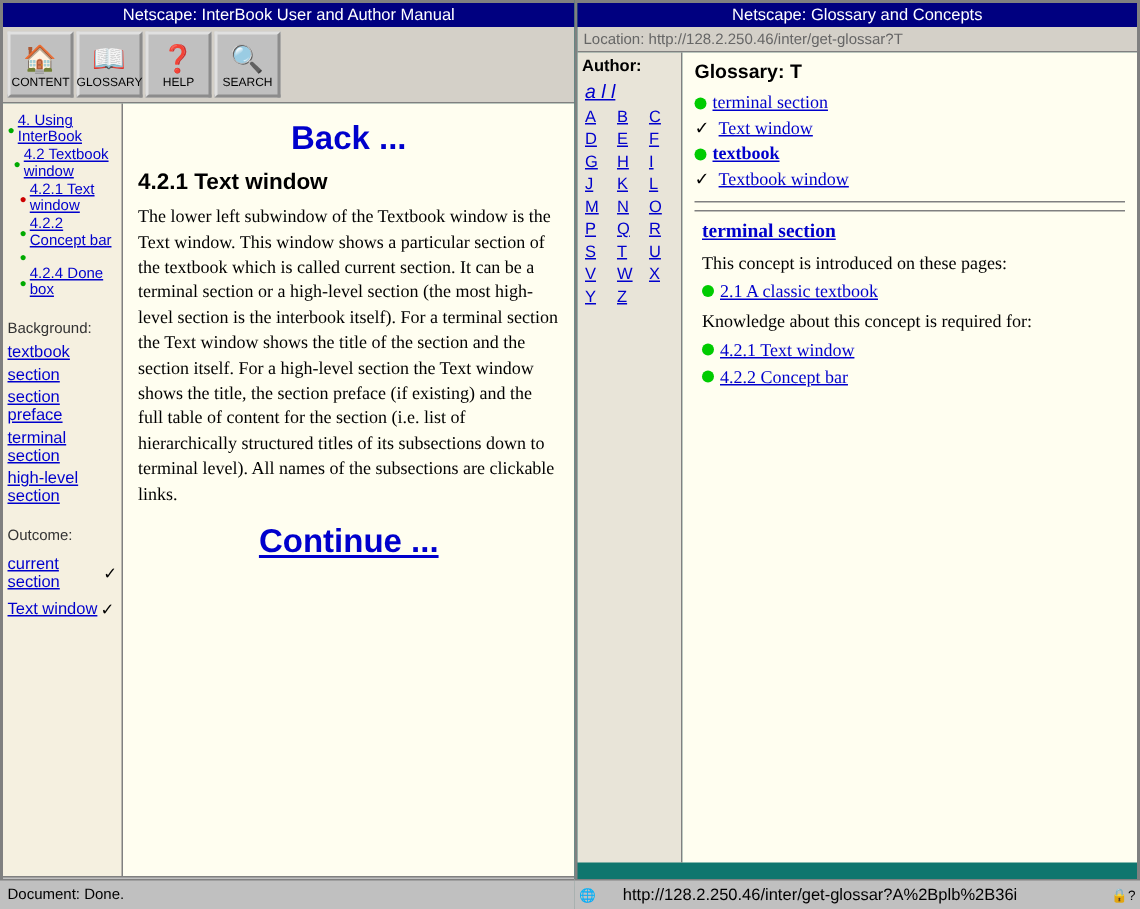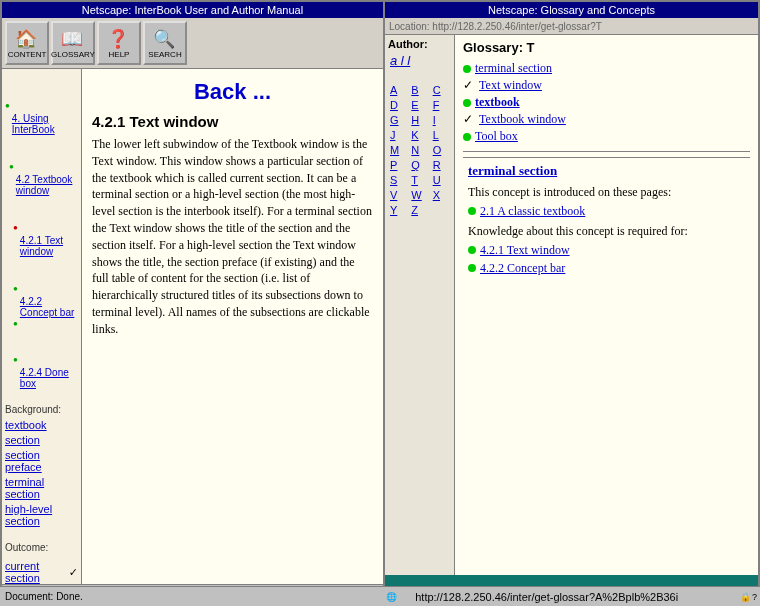--- a/index.html
+++ b/index.html
@@ -149,21 +149,21 @@
       margin-bottom: 5px;
     }
     .toc-item {
       display: flex;
       align-items: center;
       gap: 2px;
       margin: 1px 0;
     }
     .bullet-green { color: #00aa00; font-size: 8px; }
     .bullet-red { color: #cc0000; font-size: 8px; }
-    .toc-link { color: #0000cc; text-decoration: underline; cursor: pointer; margin-top: 38px; }
+    .toc-link { color: #0000cc; text-decoration: underline; cursor: pointer; }
 
     
     .statusbar {
       position: absolute;
       bottom: 0;
       left: 0;
       right: 0;
       height: 20px;
       background: #c0c0c0;
       border-top: 1px solid #808080;
@@ -207,21 +207,21 @@
       cursor: pointer;
       display: inline-block;
       font-size: 11px;
       font-family: Arial, sans-serif;
       margin: 1px 2px;
     }
     .alpha-all {
       display: block;
       font-size: 13px;
       font-style: italic;
-      margin-bottom: 15px;
+      margin-bottom: 3px;
     }
     .alpha-grid {
       display: grid;
       grid-template-columns: repeat(3, 1fr);
       gap: 1px;
     }
 
     .glossary-panel {
       flex: 1;
       background: #fffef0;
@@ -362,20 +362,23 @@
 
     <div class="left-content">
       <div class="back-link">
         <a>Back ...</a>
       </div>
 
       <div class="section-title">4.2.1 Text window</div>
 
       <p class="content-text">The lower left subwindow of the Textbook window is the Text window. This window shows a particular section of the textbook which is called current section. It can be a terminal section or a high-level section (the most high-level section is the interbook itself). For a terminal section the Text window shows the title of the section and the section itself. For a high-level section the Text window shows the title, the section preface (if existing) and the full table of content for the section (i.e. list of hierarchically structured titles of its subsections down to terminal level). All names of the subsections are clickable links.</p>
 
+      <div class="continue-link">
+        <a>Continue ...</a>
+      </div>
     </div>
   </div>
 
   <div class="statusbar">
     <span>Document: Done.</span>
   </div>
 </div>
 
 <div id="right-window" class="window">
   <div class="titlebar">
@@ -439,24 +442,20 @@
         <div class="glossary-item">
           <span class="bullet-dot-green"></span>
           <a class="glossary-link-bold">textbook</a>
         </div>
 
         <div class="glossary-item">
           <span class="checkmark">✓</span>
           <a class="glossary-link">Textbook window</a>
         </div>
 
-        <div class="glossary-item">
-          <span class="bullet-dot-green"></span>
-          <a class="glossary-link">Tool box</a>
-        </div>
       </div>
 
       <hr class="divider-line">
 
       <div class="detail-panel" style="background:#fffef0; padding: 5px;">
         <a class="detail-title">terminal section</a>
         <p class="detail-text">
           <span>This concept is introduced on these pages:</span>
         </p>
         <div class="glossary-item" style="margin:3px 0;">

